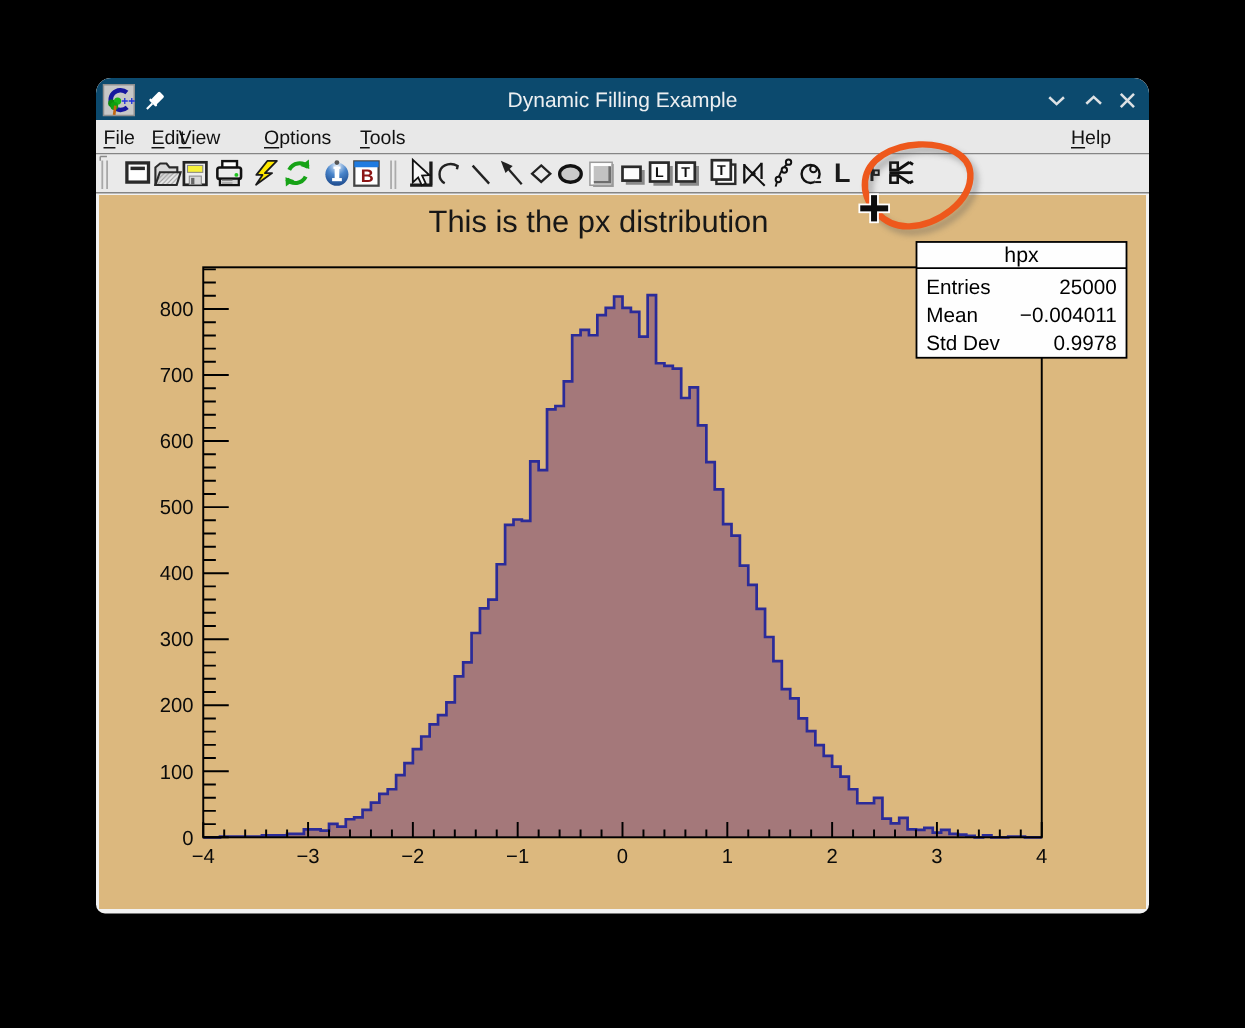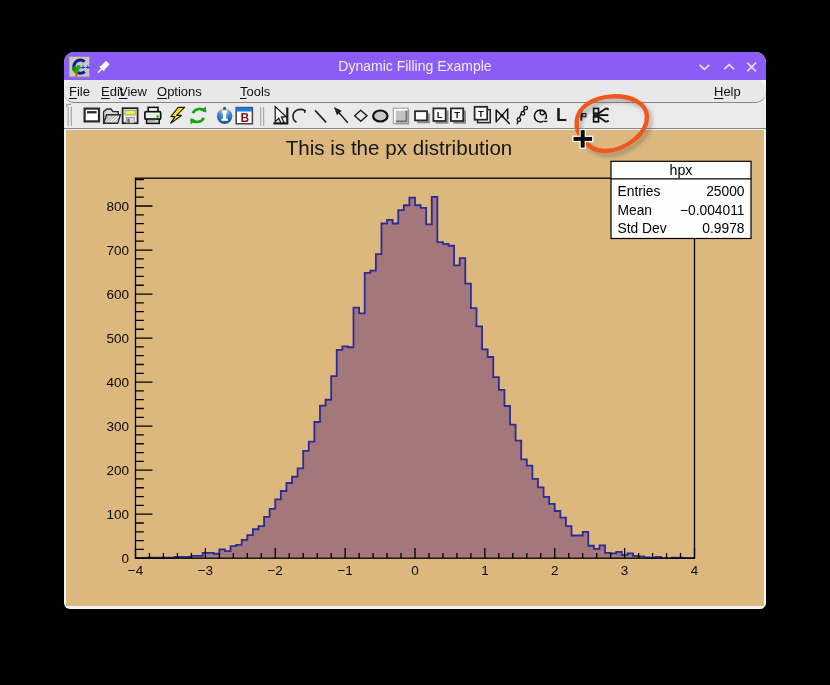--- a/index.html
+++ b/index.html
@@ -1,38 +1,38 @@
 <!DOCTYPE html>
 <html><head><meta charset="utf-8"><style>
   html,body{margin:0;padding:0;background:#000;width:830px;height:685px;overflow:hidden;}
   *{box-sizing:border-box;font-family:"Liberation Sans",sans-serif;}
   #win{position:absolute;left:64px;top:52px;width:702px;height:557px;background:#f2f2f2;
        border-radius:10px 10px 6px 6px;overflow:hidden;}
-  #tbar{position:absolute;left:0;top:0;width:702px;height:28px;background:#8b5cf6;
+  #tbar{position:absolute;left:0;top:0;width:702px;height:28px;background:#0c4a6e;
         border-radius:10px 10px 0 0;}
   #title{position:absolute;left:0;top:0;width:100%;text-align:center;line-height:28px;
         color:#eceff1;font-size:14px;}
   #menub{position:absolute;left:0;top:28px;width:702px;height:23px;background:#e8e8e8;
-        border-bottom:1px solid #858585;border-radius:10px;}
+        border-bottom:1px solid #858585;}
   .mi{position:absolute;top:0;line-height:23px;font-size:13px;color:#111;}
   .mi u{text-decoration-thickness:1px;text-underline-offset:2px;}
   #toolb{position:absolute;left:0;top:51px;width:702px;height:26px;background:#eaeaea;
         border-bottom:1px solid #858585;}
   #cv{position:absolute;left:2px;top:78px;width:698px;height:476px;background:#dcb87e;}
   svg.ov{position:absolute;left:0;top:0;}
 </style></head><body>
 <div id="win">
   <div id="tbar">
       <div id="title">Dynamic Filling Example</div>
     </div>
   <div id="menub">
     <span class="mi" style="left:5px"><u>F</u>ile</span>
     <span class="mi" style="left:37px"><u>E</u>dit</span>
     <span class="mi" style="left:55px"><u>V</u>iew</span>
-    <span class="mi" style="left:93px"><u>O</u>ptions</span>
+    <span class="mi" style="left:112px"><u>O</u>ptions</span>
     <span class="mi" style="left:176px"><u>T</u>ools</span>
     <span class="mi" style="left:650px"><u>H</u>elp</span>
   </div>
   <div id="toolb"></div>
   <div id="cv"></div>
 </div>
 <svg class="ov" width="830" height="685" viewBox="0 0 830 685">
 
 <g>
  <rect x="69" y="56.5" width="20.5" height="20.5" fill="#c7c7c7" stroke="#8f8f8f" stroke-width="1"></rect>

